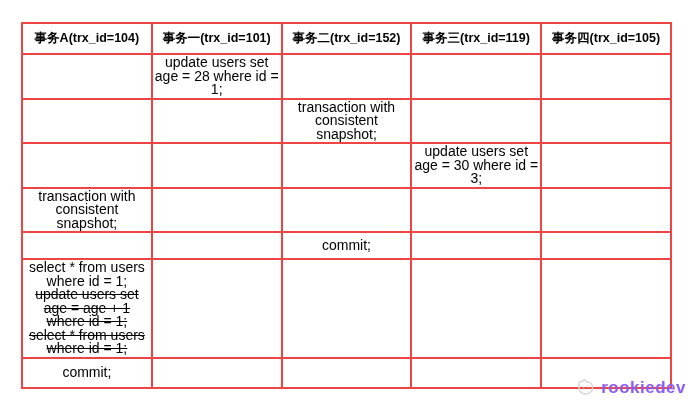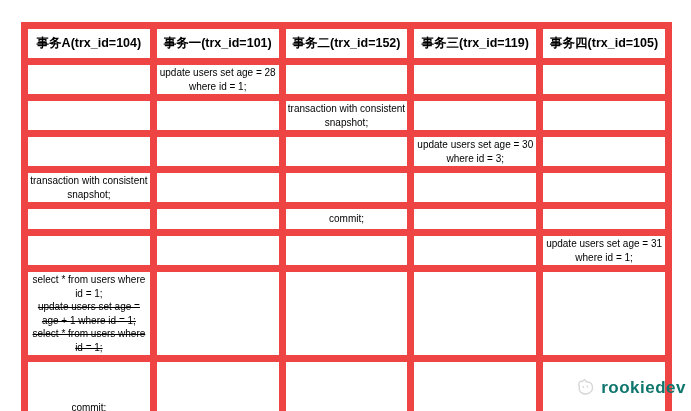--- a/index.html
+++ b/index.html
@@ -23,33 +23,33 @@
     top: 22px;
     width: 651px;
   }
   table {
     border-collapse: collapse;
     table-layout: fixed;
     width: 100%;
     color: #000000;
   }
   th, td {
-    border: 7px solid #ef4444;
+    border: 2px solid #ef4444;
     text-align: center;
     vertical-align: middle;
     padding: 1px 2px;
     overflow: hidden;
   }
   th {
     font-size: 12.5px;
     font-weight: bold;
     height: 27px;
   }
   td {
-    font-size: 10px;
+    font-size: 14px;
     line-height: 13.5px;
   }
   thead tr { height: 28px; }
   tbody tr:nth-child(1) { height: 32px; }
   tbody tr:nth-child(2) { height: 33px; }
   tbody tr:nth-child(3) { height: 32px; }
   tbody tr:nth-child(4) { height: 30px; }
   tbody tr:nth-child(5) { height: 27px; }
   tbody tr:nth-child(6) { height: 31px; }
   tbody tr:nth-child(7) { height: 30px; }
@@ -57,21 +57,21 @@
   tbody tr:nth-child(9) { height: 27px; }
   .seg { display: block; }
   .strike { text-decoration: line-through; }
   .watermark {
     position: absolute;
     right: 5px;
     bottom: 13px;
     display: flex;
     align-items: center;
     gap: 4px;
-    color: #0f766e;
+    color: #8b5cf6;
     font-size: 17px;
     font-weight: bold;
     letter-spacing: 0.5px;
     pointer-events: none;
   }
   .watermark svg { display: block; }
 </style>
 </head>
 <body>
 
@@ -127,29 +127,20 @@
           <tr>
             <td></td>
             <td></td>
             <td>
               <div class="seg">commit;</div>
             </td>
             <td></td>
             <td></td>
           </tr>
           <tr>
-            <td></td>
-            <td></td>
-            <td></td>
-            <td></td>
-            <td>
-              <div class="seg">update users set age = 31 where id = 1;</div>
-            </td>
-          </tr>
-          <tr>
             <td>
               <div class="seg">select * from users where id = 1;</div>
               <div class="seg strike">update users set age = age + 1 where id = 1;</div>
               <div class="seg strike">select * from users where id = 1;</div>
             </td>
             <td></td>
             <td></td>
             <td></td>
             <td></td>
           </tr>

